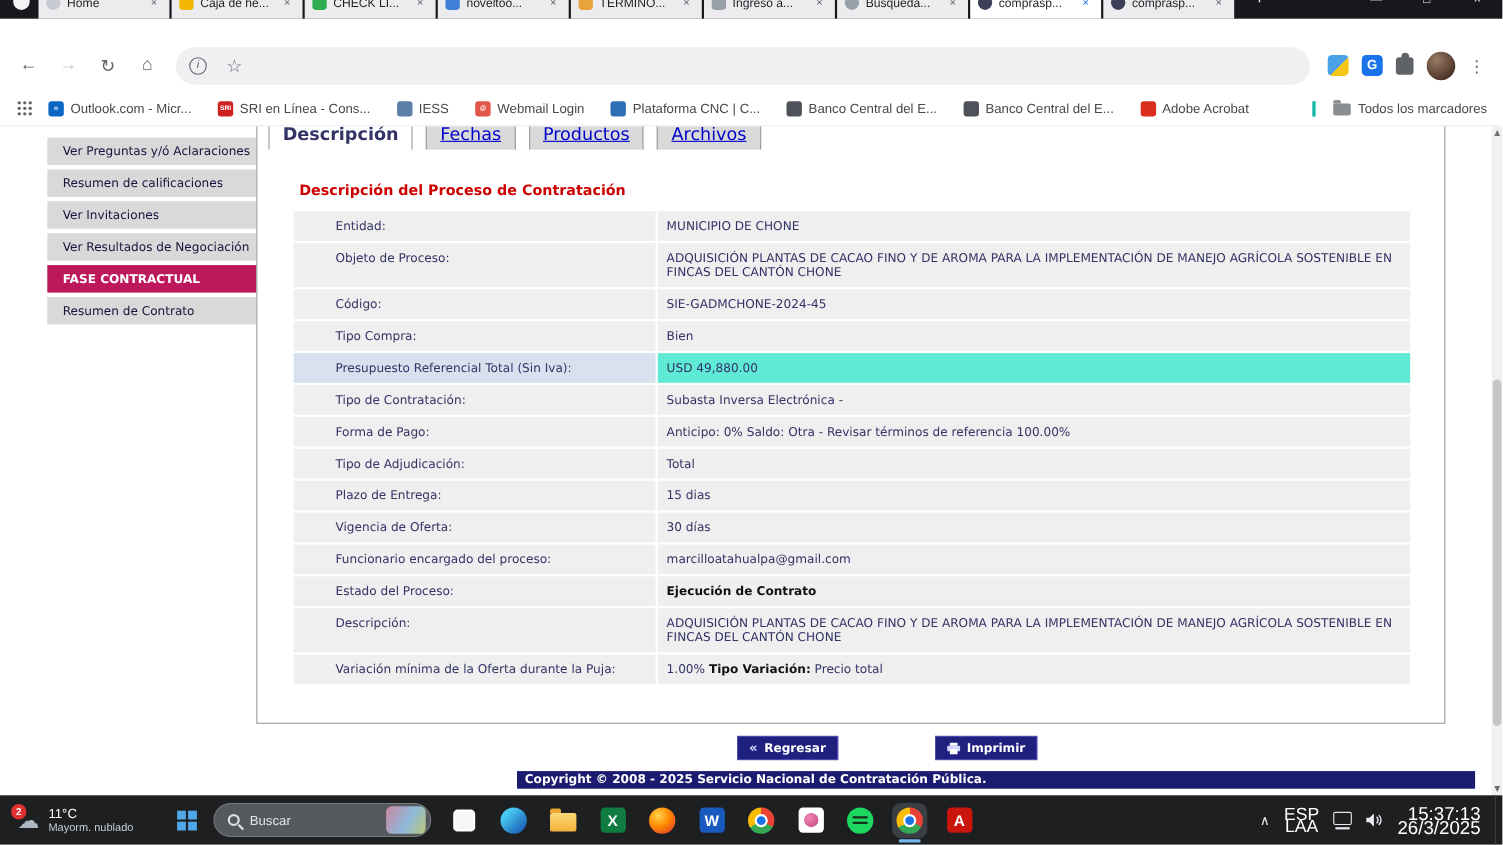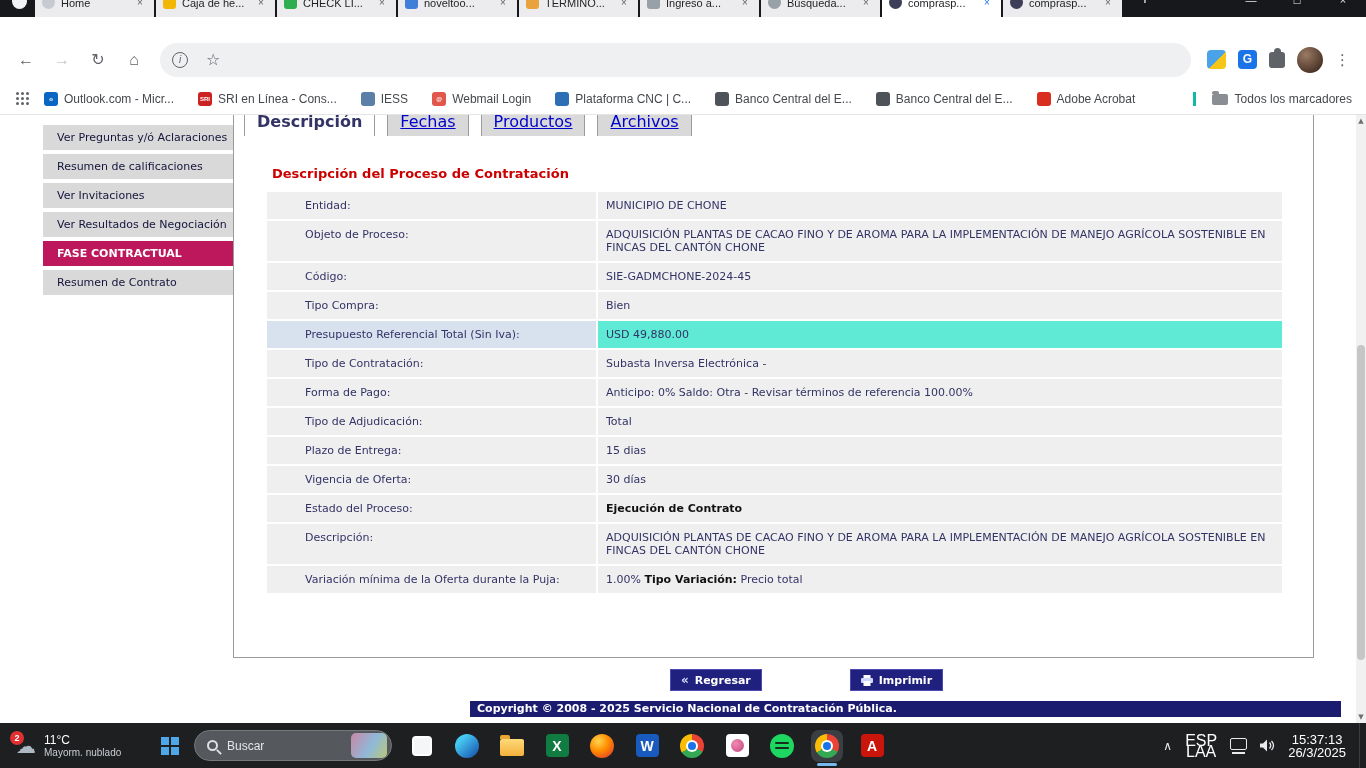--- a/index.html
+++ b/index.html
@@ -113,21 +113,21 @@
   .photos-ico { width:23px; height:23px; border-radius:4px; background:#fff; position:relative; }
   .photos-ico:before { content:""; position:absolute; inset:5px; border-radius:50%; background:radial-gradient(circle at 35% 35%,#f08bb1,#c2437f); }
   .spotify-ico { width:24px; height:24px; border-radius:50%; background:#1ed760; position:relative; overflow:hidden; }
   .spotify-ico:before, .spotify-ico:after { content:""; position:absolute; left:5px; right:5px; height:2px; border-radius:2px; background:#14301c; }
   .spotify-ico:before { top:8px; } .spotify-ico:after { top:13px; }
   .tray { margin-left:auto; display:flex; align-items:center; gap:13px; padding-right:2px; }
   .chevron-up { font-size:12px; color:#e8eaed; }
   .lang { font-size:16px; line-height:11px; text-align:center; }
   .pc-ico { width:17px; height:12px; border:1.5px solid #e8eaed; border-radius:2px; position:relative; margin-bottom:4px; }
   .pc-ico:after { content:""; position:absolute; left:1px; right:1px; bottom:-5px; height:2px; background:#e8eaed; }
-  .clock { text-align:center; font-size:13px; line-height:13px; }
+  .clock { text-align:right; font-size:17px; line-height:13px; }
   .show-desktop { width:5px; height:45px; border-left:1px solid #3a3d40; }
 </style>
 </head>
 <body>
 
 <div class="tabstrip">
   <span class="window-dot"></span>
   <div class="tabs">
     <div class="tab">
       <span class="favicon round" style="background: rgb(199, 203, 209);"></span>
@@ -305,20 +305,24 @@
         <div class="dlabel">Tipo de Adjudicación:</div>
         <div class="dvalue">Total</div>
       </div>
       <div class="drow">
         <div class="dlabel">Plazo de Entrega:</div>
         <div class="dvalue">15 dias</div>
       </div>
       <div class="drow">
         <div class="dlabel">Vigencia de Oferta:</div>
         <div class="dvalue">30 días</div>
+      </div>
+      <div class="drow">
+        <div class="dlabel">Funcionario encargado del proceso:</div>
+        <div class="dvalue">marcilloatahualpa@gmail.com</div>
       </div>
       <div class="drow">
         <div class="dlabel">Estado del Proceso:</div>
         <div class="dvalue bold-val">Ejecución de Contrato</div>
       </div>
       <div class="drow">
         <div class="dlabel">Descripción:</div>
         <div class="dvalue">ADQUISICIÓN PLANTAS DE CACAO FINO Y DE AROMA PARA LA IMPLEMENTACIÓN DE MANEJO AGRÍCOLA SOSTENIBLE EN FINCAS DEL CANTÓN CHONE</div>
       </div>
       <div class="drow">

